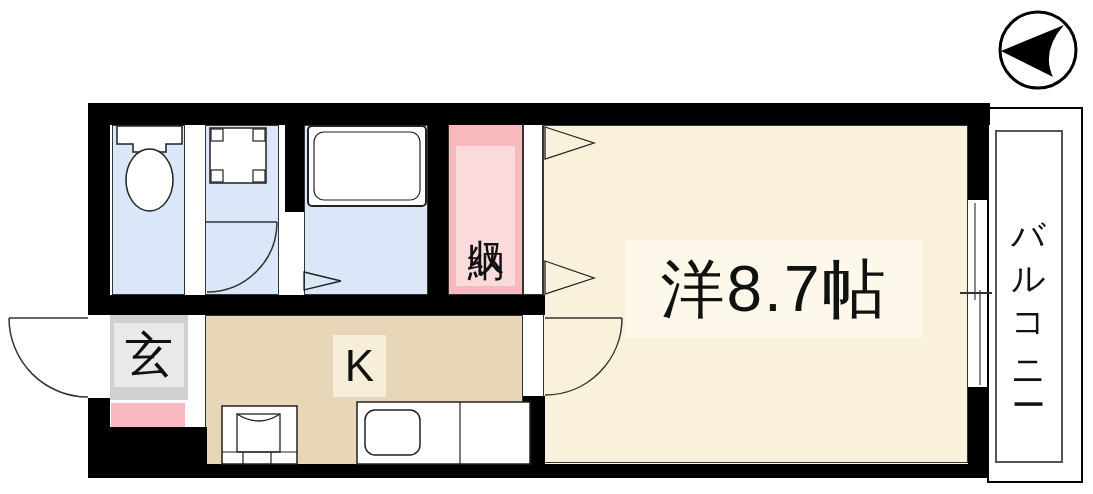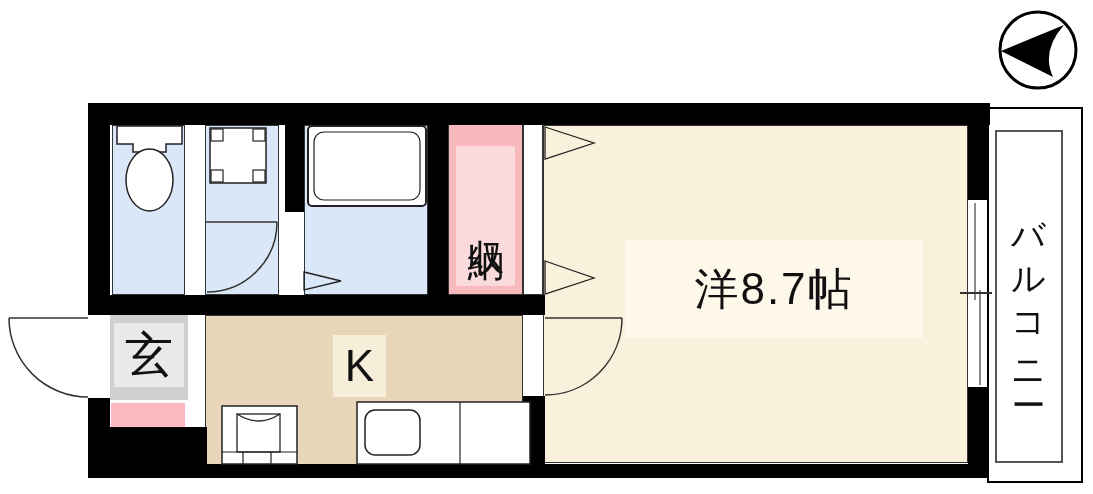--- a/index.html
+++ b/index.html
@@ -35,21 +35,21 @@
   .w7{left:285px;top:125px;width:19px;height:87px;}
   .w8{left:428px;top:103px;width:20px;height:192px;}
   .w9{left:523px;top:396px;width:22px;height:82px;}
   .w10{left:968px;top:103px;width:19px;height:97px;}
   .w11{left:968px;top:387px;width:19px;height:91px;}
   .window-gap{left:968px;top:200px;width:19px;height:187px;background:#fff;}
   
   .lbl{color:#111;}
   .lbl-genkan{font-size:48px;}
   .lbl-k{font-size:44px;}
-  .lbl-main{font-size:44px;letter-spacing:2px;white-space:nowrap;}
+  .lbl-main{font-size:64px;letter-spacing:2px;white-space:nowrap;}
   .lbl-vert{writing-mode:vertical-rl;}
   .lbl-closet{font-size:37px;letter-spacing:6px;}
   .lbl-balc{font-size:34px;letter-spacing:9px;}
   svg.overlay{position:absolute;left:0;top:0;z-index:40;}
   .z1{z-index:10;} .z2{z-index:20;} .z3{z-index:30;}
 </style>
 </head>
 <body>
 
 <div id="plan">

